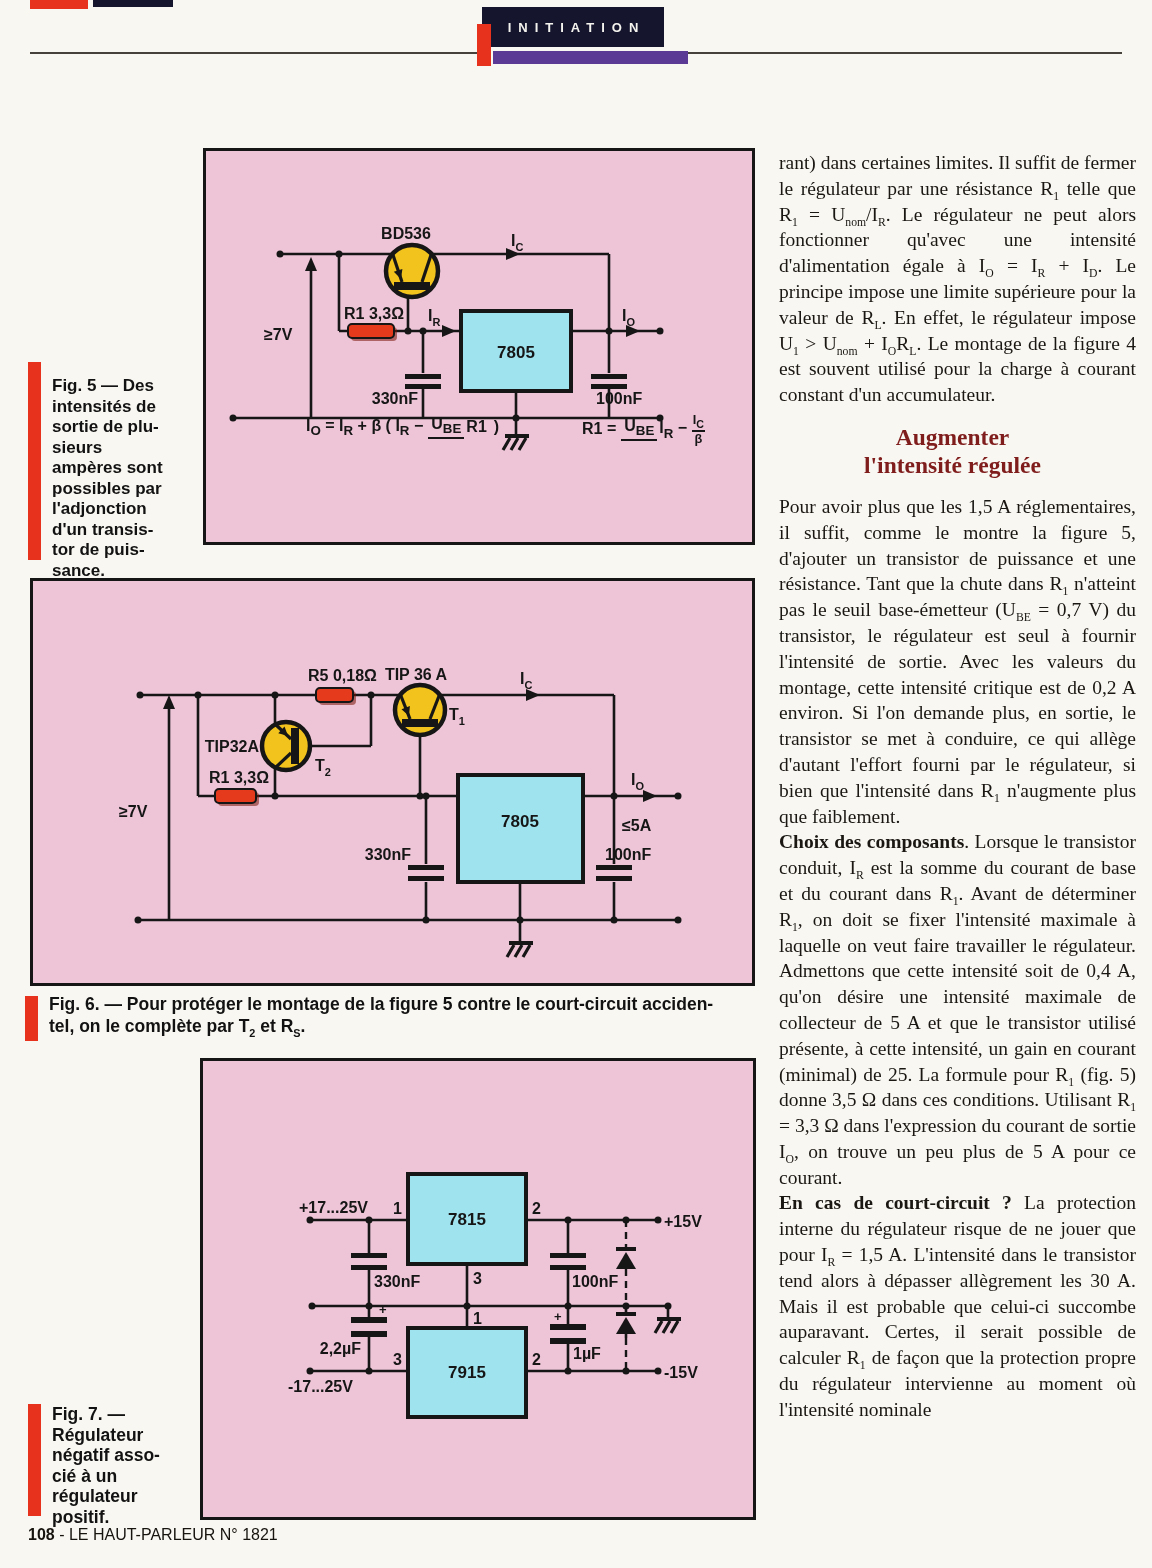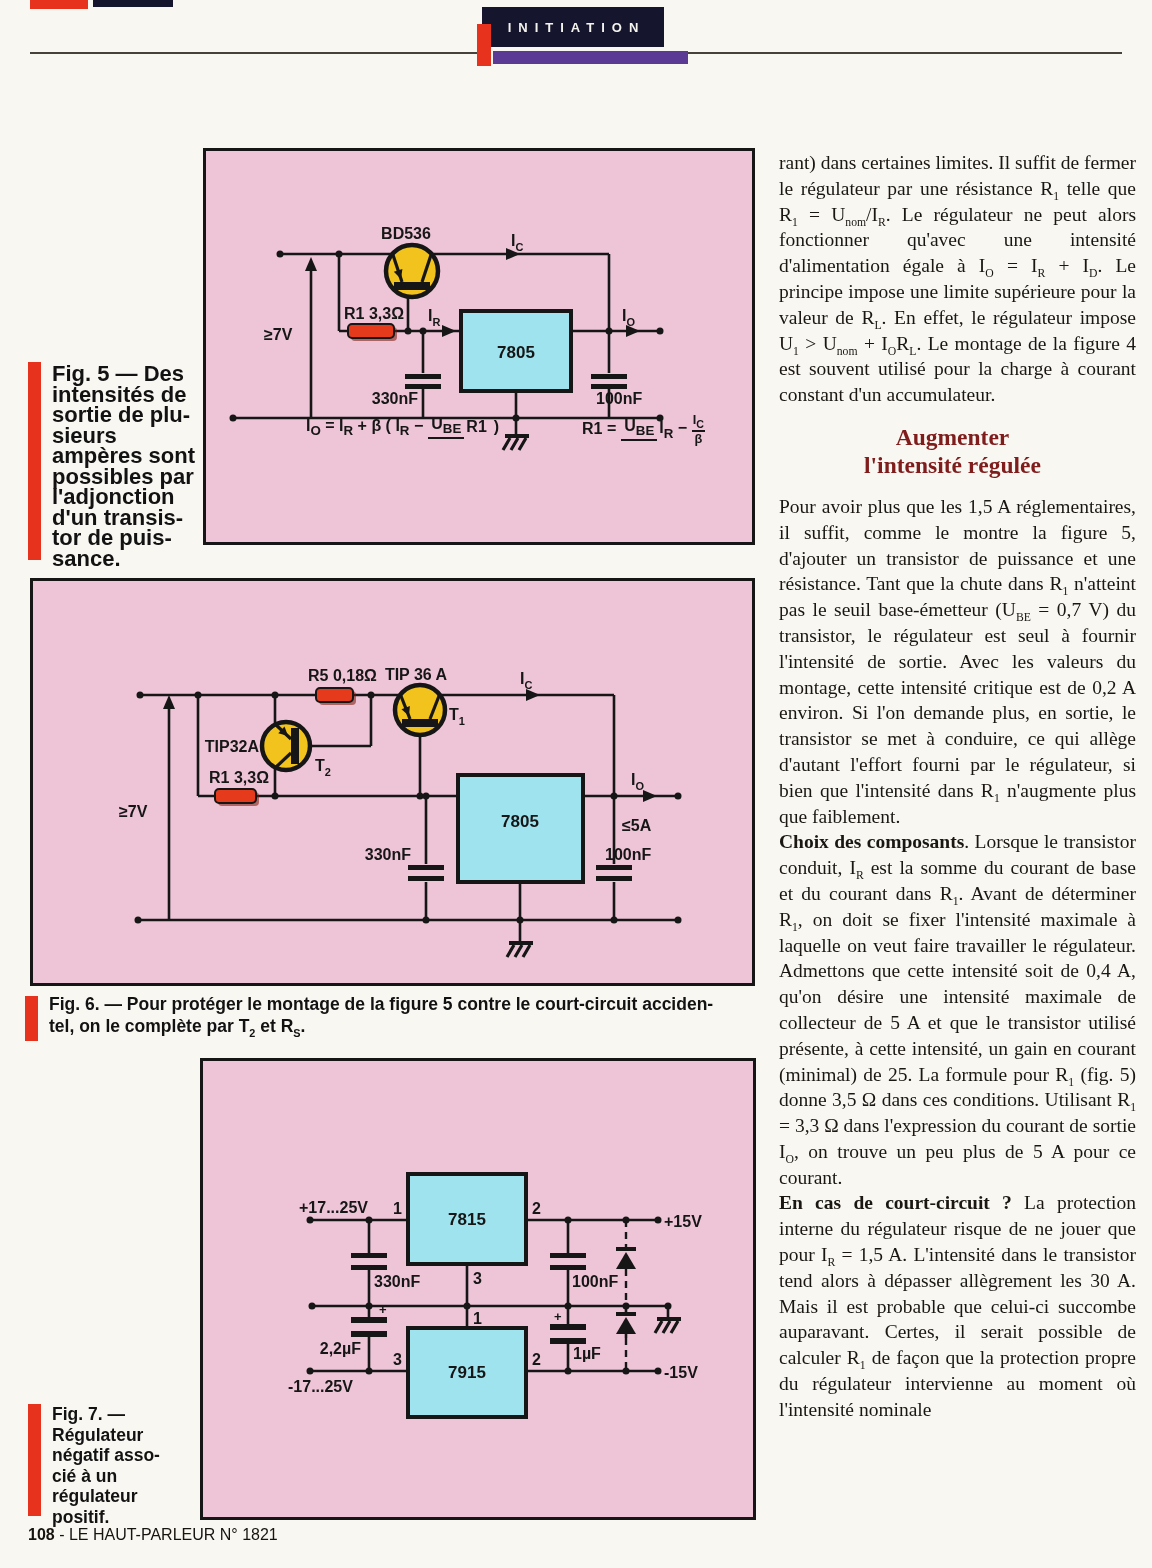--- a/index.html
+++ b/index.html
@@ -49,21 +49,21 @@
   .frac .num{border-bottom:2px solid #161616;padding:0 3px;}
   .frac .den{padding:4px 2px;}
   .vfrac{display:inline-flex;flex-direction:column;align-items:center;font-size:.8em;
       line-height:1.05;vertical-align:middle;}
   .vfrac span{display:block;}
   .vfrac span:first-child{border-bottom:2px solid #161616;padding:0 1px;}
 
   
   .cap-bar{width:13px;background:#e7331e;}
   .caption{font-weight:700;color:#121212;}
-  .cap5{left:52px;top:364px;width:158px;font-size:22px;line-height:20.5px;}
+  .cap5{left:52px;top:376px;width:158px;font-size:17px;line-height:20.5px;}
   .bar5{left:28px;top:362px;height:198px;}
   .cap6{left:49px;top:994px;width:706px;font-size:17.5px;line-height:21.5px;}
   .bar6{left:25px;top:996px;height:45px;}
   .cap7{left:52px;top:1404px;width:155px;font-size:17.5px;line-height:20.5px;}
   .bar7{left:28px;top:1404px;height:112px;}
   .caption sub{font-size:.62em;}
 
   
   .article{left:779px;top:133px;width:357px;margin-top:17px;}
   p.body{font-family:"Liberation Serif",serif;font-size:19.5px;line-height:25.8px;

